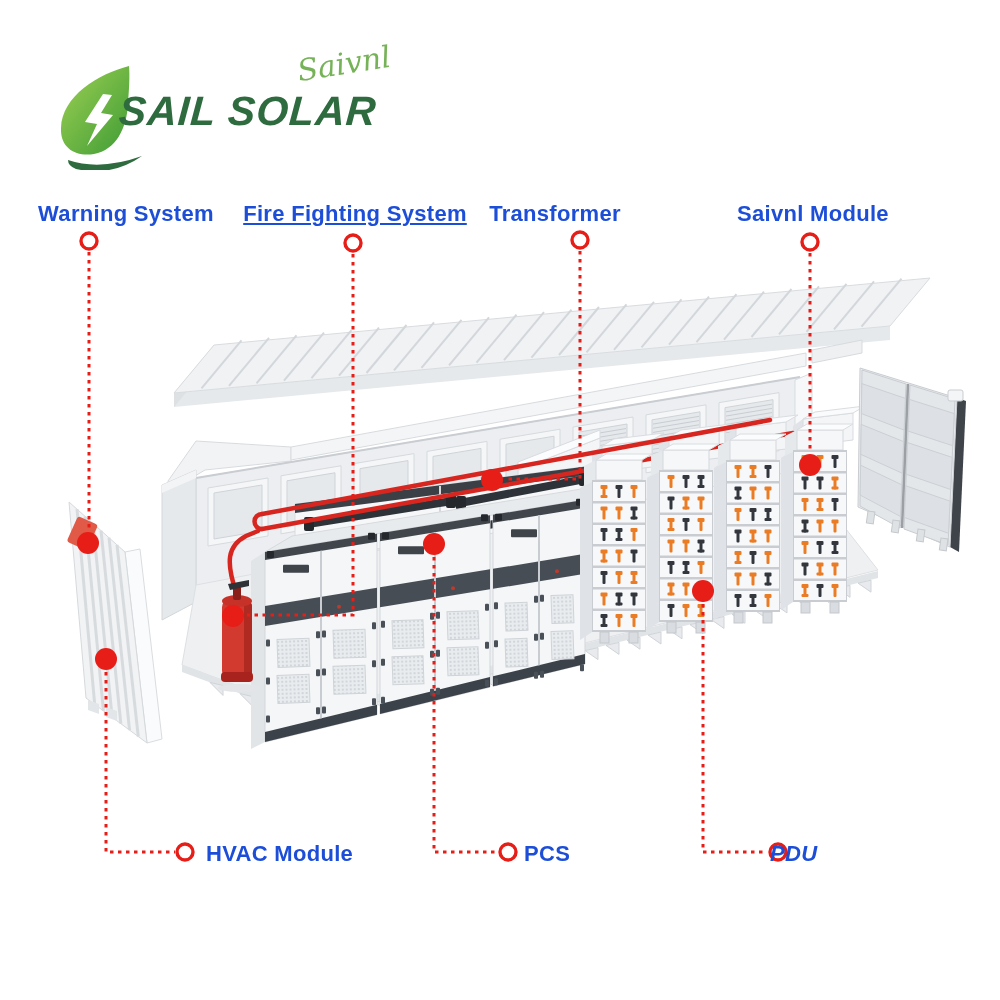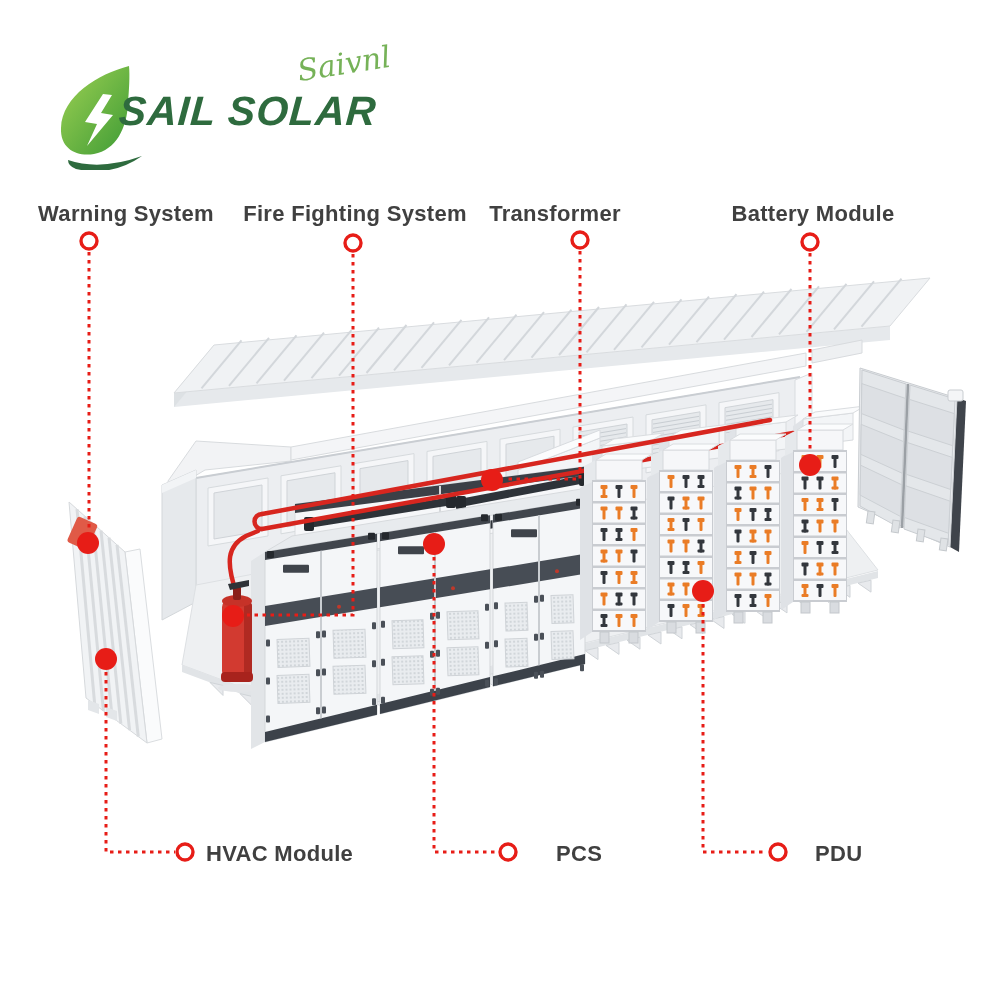--- a/index.html
+++ b/index.html
@@ -8,30 +8,30 @@
   #scene{position:absolute;left:0;top:0;width:1000px;height:1000px;}
   
   #logo{position:absolute;left:0;top:0;width:480px;height:170px;}
   #brand-text{position:absolute;left:119px;top:88px;font-size:41px;font-weight:700;
               font-style:italic;color:#2e6b3e;letter-spacing:1px;transform:skewX(-4deg);
               white-space:nowrap;}
   #brand-signature{position:absolute;left:297px;top:46px;font-size:30px;color:#76b258;
               font-family:"DejaVu Serif", serif;font-style:italic;transform:rotate(-9deg);
               white-space:nowrap;}
   
-  .lbl{position:absolute;font-weight:700;font-size:22px;color:#404040;letter-spacing:.3px;
+  .lbl{position:absolute;font-weight:700;font-size:22px;color:#1d4ed8;letter-spacing:.3px;
        white-space:nowrap;}
   .lbl.center{transform:translateX(-50%);}
   #lbl-warning{left:126px;top:201px;}
-  #lbl-fire{left:355px;top:201px;}
+  #lbl-fire{left:355px;top:201px;text-decoration:underline;}
   #lbl-transformer{left:555px;top:201px;}
   #lbl-battery{left:813px;top:201px;}
   #lbl-hvac{left:206px;top:841px;}
-  #lbl-pcs{left:556px;top:841px;text-align:center;}
-  #lbl-pdu{left:815px;top:841px;}
+  #lbl-pcs{left:524px;top:841px;text-align:center;}
+  #lbl-pdu{left:770px;top:841px;font-style:italic;}
 </style>
 </head>
 <body>
 
 <div id="canvas">
 
   <div id="logo">
     <svg width="480" height="170" viewBox="0 0 480 170">
       <defs>
         <linearGradient id="leafGrad" x1="0" y1="0" x2="1" y2="1">
@@ -664,17 +664,17 @@
           <path d="M703,604 L703,852 L767,852" fill="none" stroke="#e71d17" stroke-width="3" stroke-dasharray="3.5 4.5"></path>
           <circle cx="703" cy="591" r="11" fill="#e71d17"></circle>
           <circle cx="778" cy="852" r="8" fill="#ffffff" stroke="#e71d17" stroke-width="3.4"></circle>
         </g>
       </g>
     </svg>
 
   <div class="lbl center" id="lbl-warning">Warning System</div>
   <div class="lbl center" id="lbl-fire">Fire Fighting System</div>
   <div class="lbl center" id="lbl-transformer">Transformer</div>
-  <div class="lbl center" id="lbl-battery">Battery Module</div>
+  <div class="lbl center" id="lbl-battery">Saivnl Module</div>
   <div class="lbl" id="lbl-hvac">HVAC Module</div>
   <div class="lbl" id="lbl-pcs">PCS</div>
   <div class="lbl" id="lbl-pdu">PDU</div>
 </div>
 
 </body></html>

